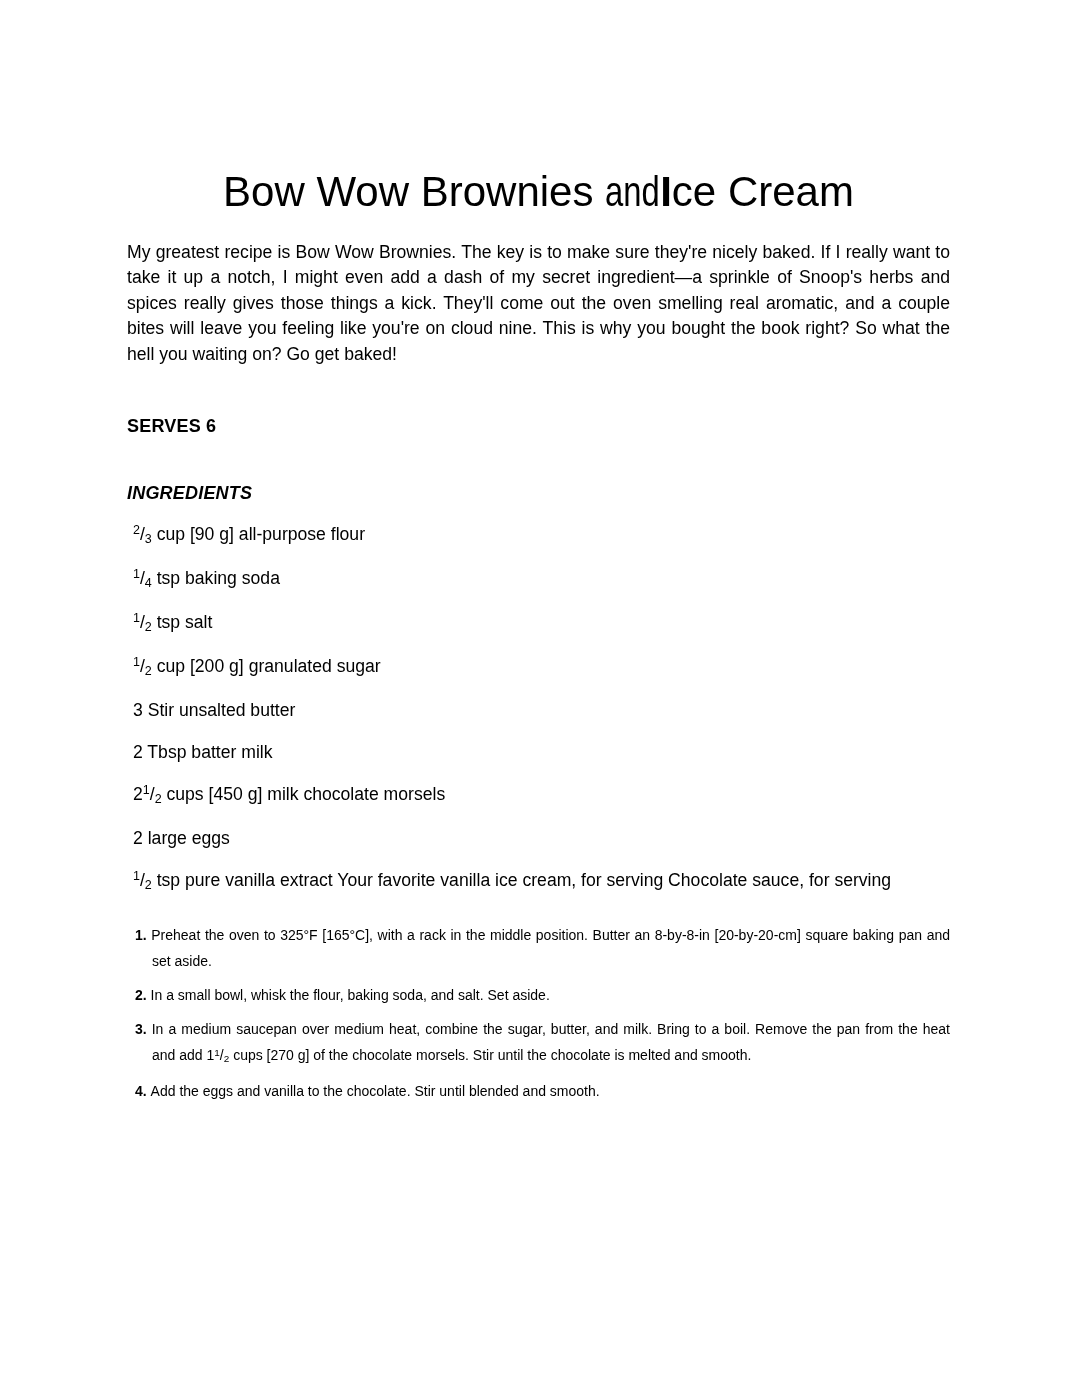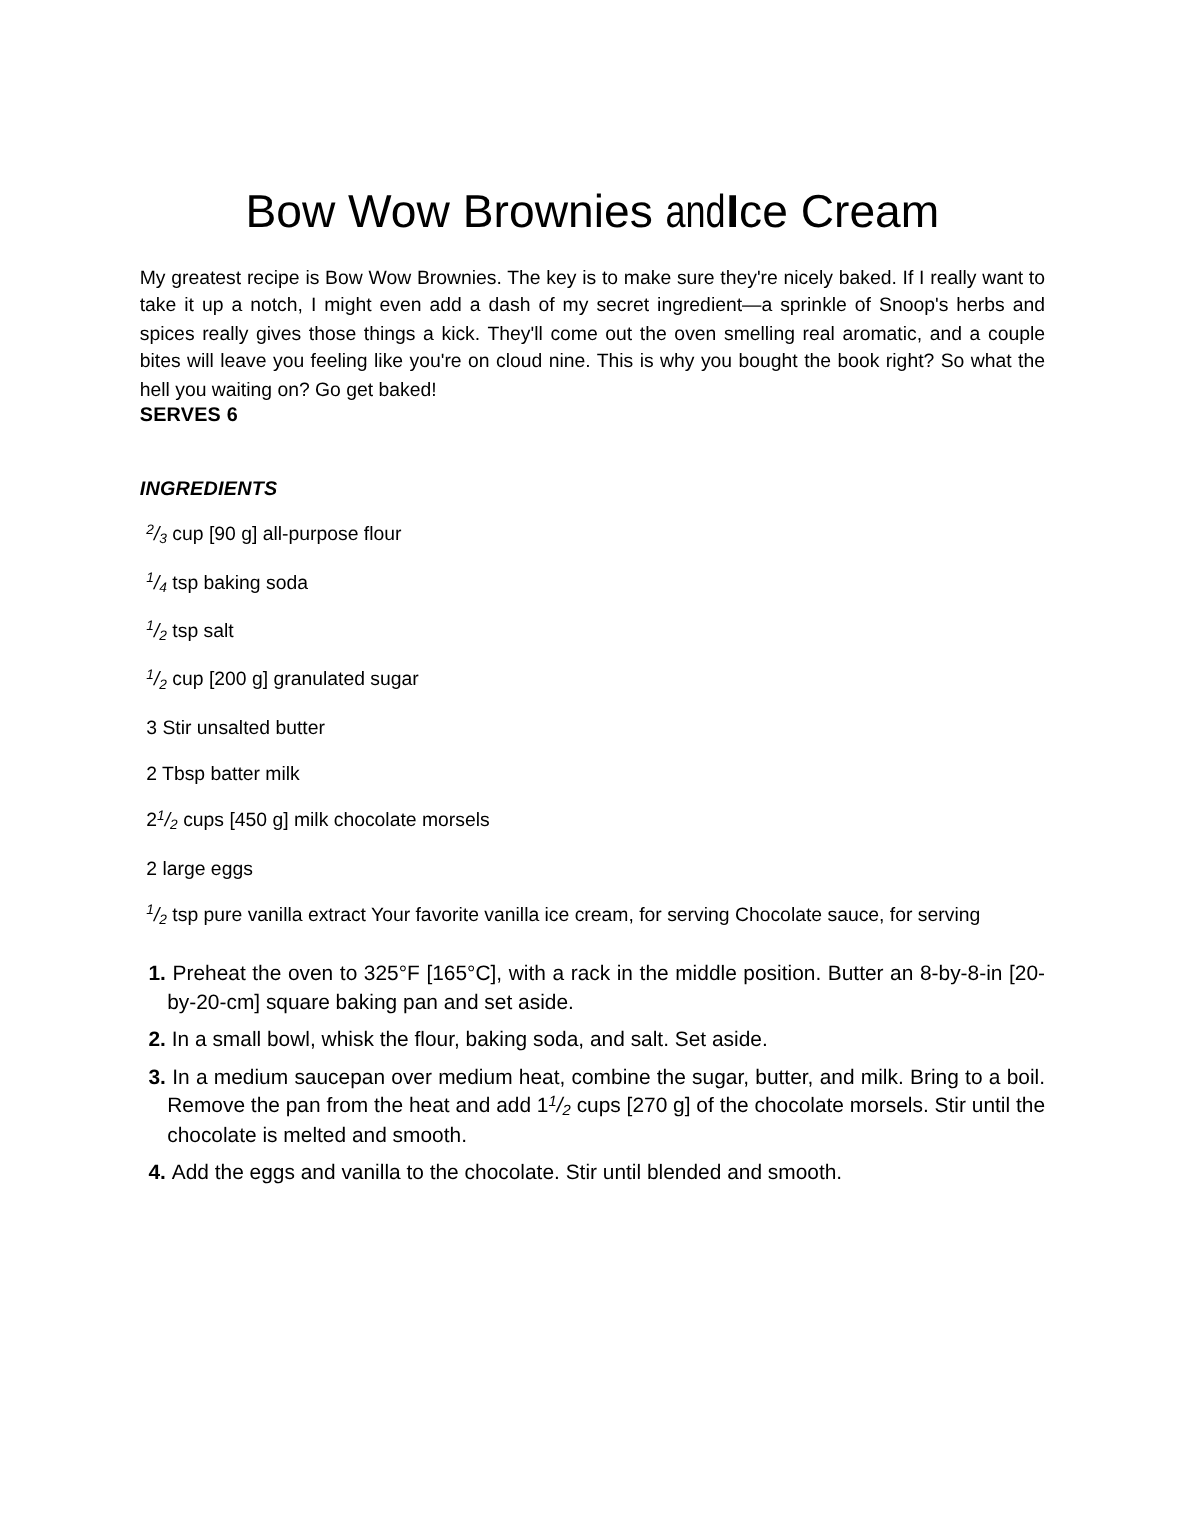--- a/index.html
+++ b/index.html
@@ -44,51 +44,51 @@
     font-size: 17.6px;
     line-height: 25.4px;
     text-align: justify;
   }
   .section-heading {
     margin: 0;
     font-size: 18px;
     font-weight: 700;
     letter-spacing: 0.2px;
   }
-  .serves-heading { }
+  .serves-heading { margin-top: 49px; }
   .ingredients-heading { margin-top: 46px; font-style: italic; }
   .ingredients-list {
     list-style: none;
     margin: 17px 0 0 6px;
     padding: 0;
     font-size: 17.6px;
   }
   .ingredients-list li {
     margin: 0 0 15px 0;
     line-height: 27px;
     padding-left: 15px;
     text-indent: -15px;
   }
   .steps-list {
     list-style: none;
     margin: 26px 0 0 8px;
     padding: 0;
-    font-size: 19px;
+    font-size: 14px;
   }
   .steps-list li {
     margin: 0 0 8px 0;
     line-height: 26px;
     padding-left: 17px;
     text-indent: -17px;
     text-align: justify;
   }
   .step-number {
     font-weight: 700;
   }
-  .frac { white-space: nowrap; font-style: italic; }
+  .frac { white-space: nowrap; }
   .frac .fnum {
     font-size: 71%;
     position: relative;
     top: -0.45em;
   }
   .frac .fden {
     font-size: 71%;
     position: relative;
     top: 0.22em;
   }

